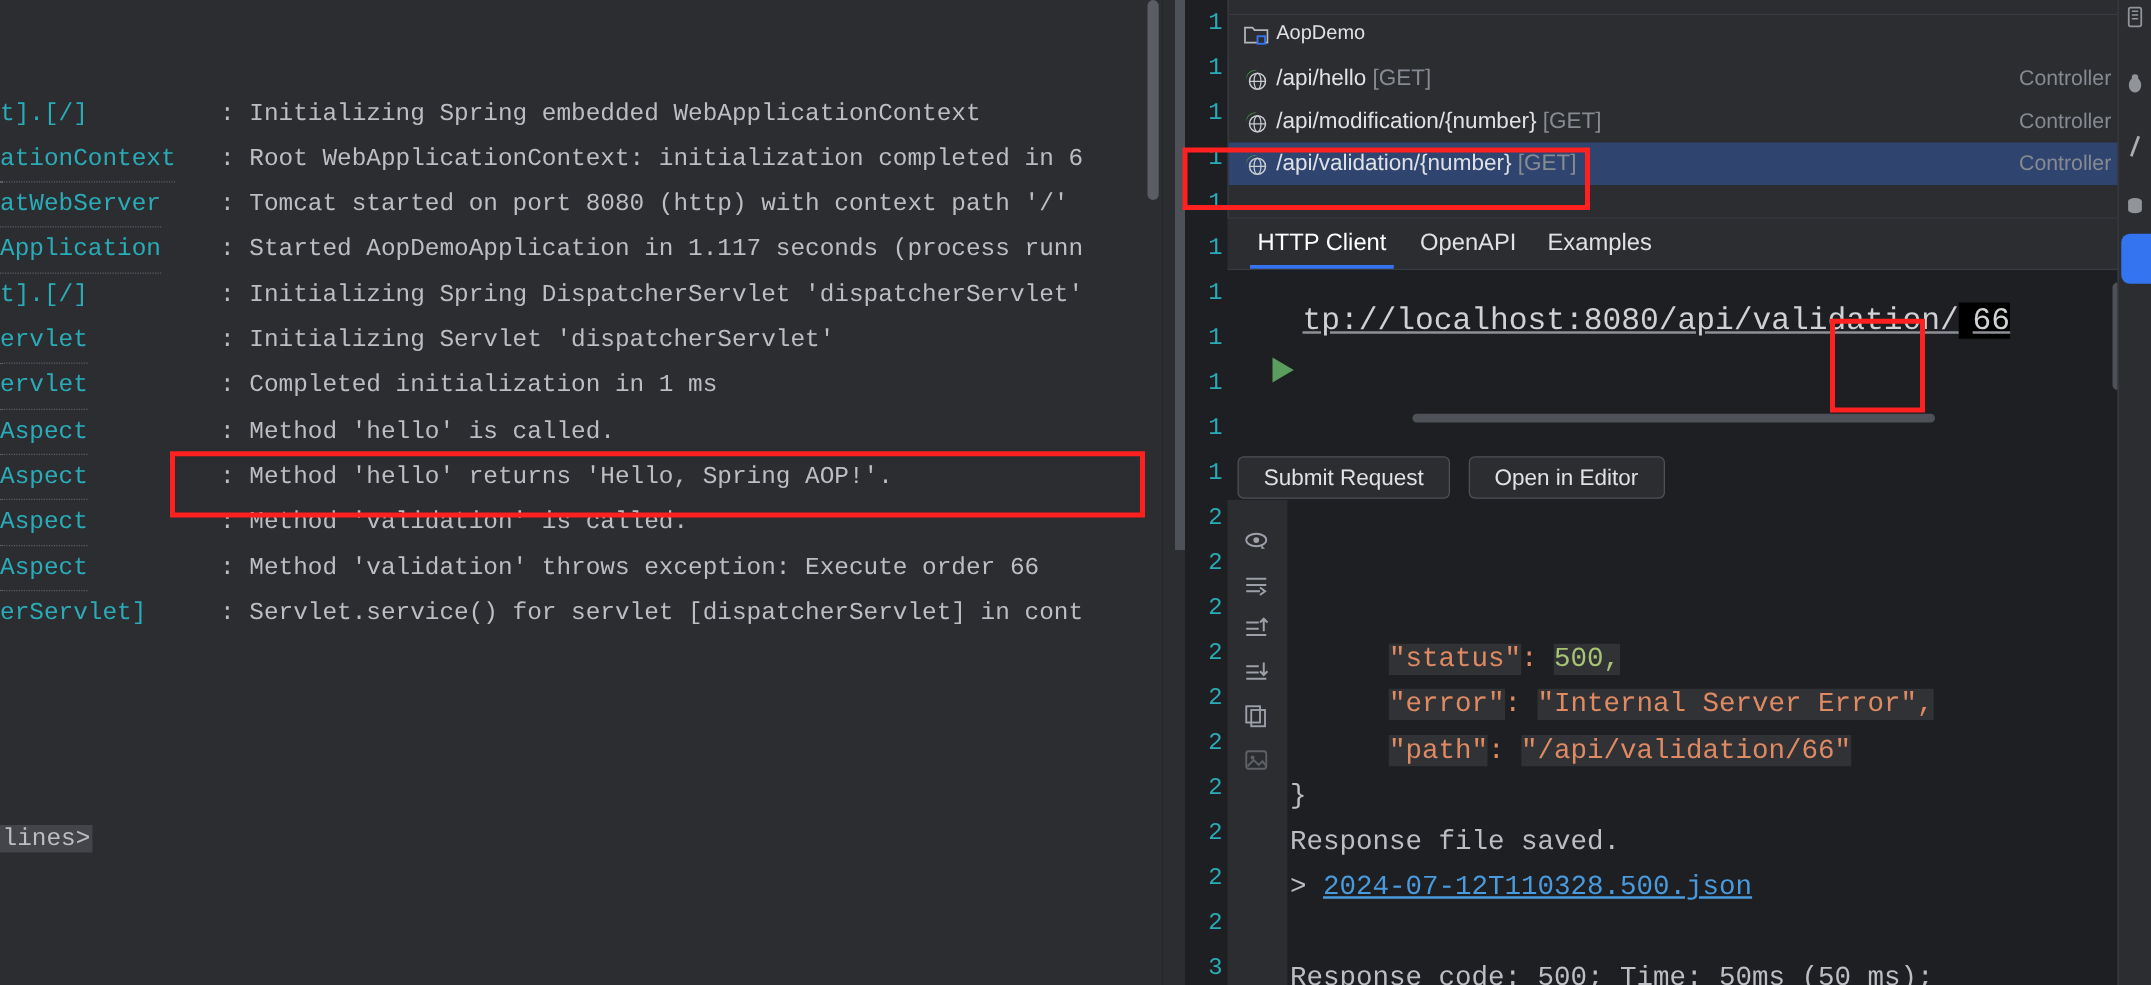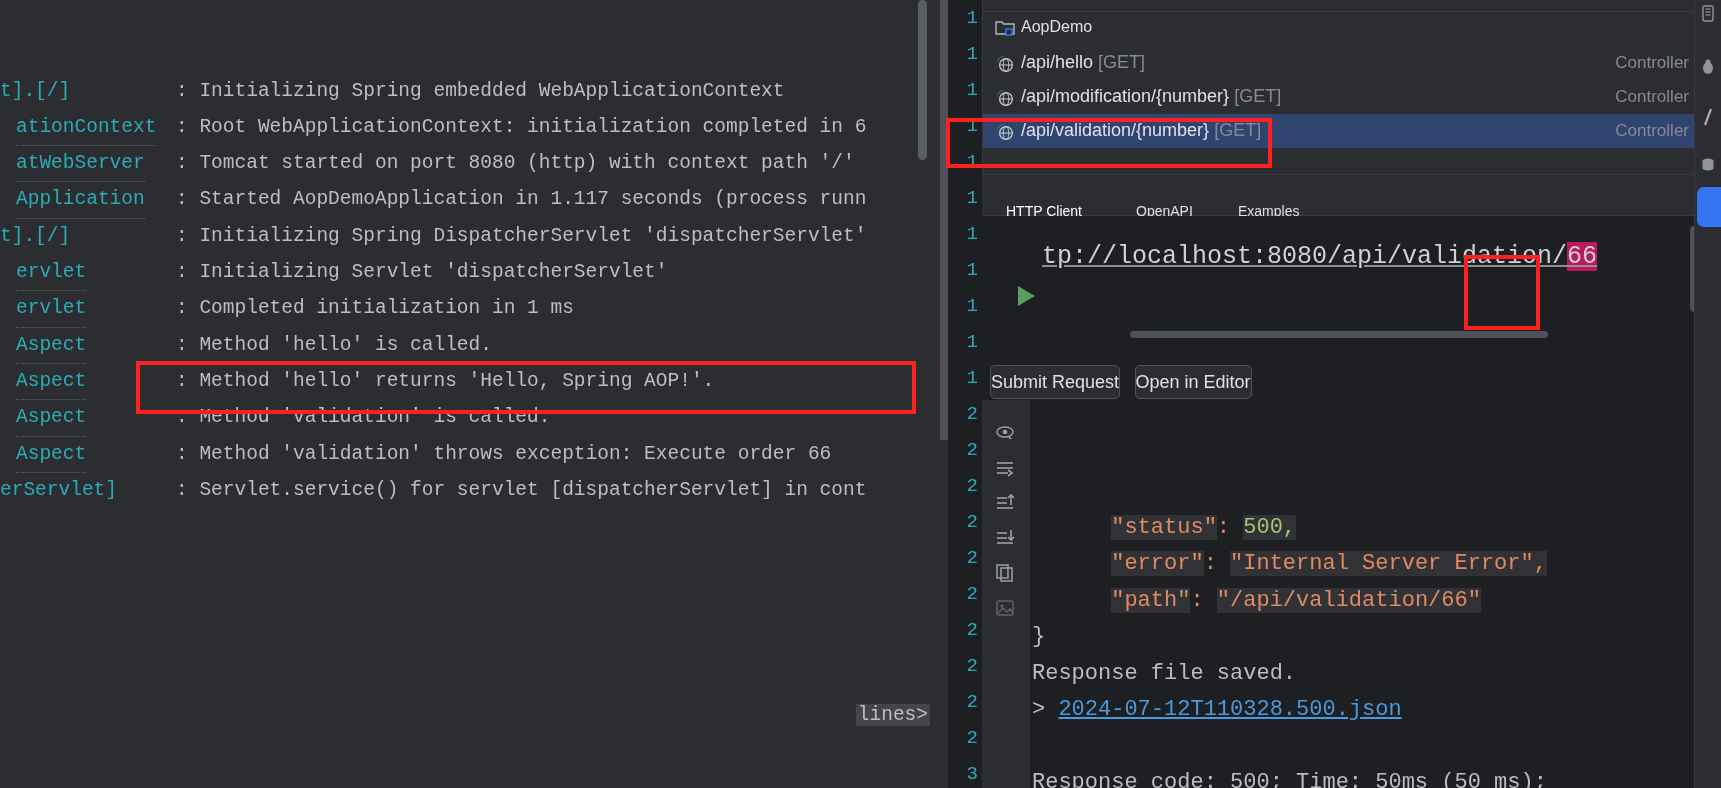--- a/index.html
+++ b/index.html
@@ -5,21 +5,21 @@
   html,body{margin:0;padding:0;background:#2b2d30;}
   body{width:1721px;height:788px;overflow:hidden;font-family:"Liberation Sans",sans-serif;}
   #root{position:relative;width:1721px;height:788px;background:#1e1f22;}
 
   
   .console{position:absolute;left:0;top:0;width:930px;height:788px;background:#2b2d30;
            font-family:"Liberation Mono","DejaVu Sans Mono",monospace;font-size:19.5px;
            line-height:36.3px;color:#bcbec4;overflow:hidden;white-space:pre;}
   .cline{height:36.3px;position:relative;}
   .clogger{position:absolute;left:0;top:0;color:#2aacb8;}
-  .clogger.dotted{border-bottom:1px dotted #5a5d63;margin-left:16px;}
+  .clogger.dotted{border-bottom:1px dotted #5a5d63;}
   .cmsg{position:absolute;left:176px;top:0;color:#bcbec4;}
   .console-scrollbar{position:absolute;right:3px;top:0px;width:9px;height:160px;
            background:#5a5d63;border-radius:5px;}
   .folded{background:#43454a;color:#bcbec4;padding:0 2px;}
 
   
   .redbox{position:absolute;border:4px solid #ff2020;box-sizing:border-box;pointer-events:none;}
 
   
   .rightpanel{position:absolute;left:930px;top:0;width:791px;height:788px;background:#1e1f22;}
@@ -43,40 +43,40 @@
   .ep.sel{background:#2f4570;}
   .ep .path{position:absolute;left:38px;top:6px;font-size:18px;color:#dfe1e5;}
   .ep .path .verb{color:#868a91;}
   .ep .kind{position:absolute;right:12px;top:7px;font-size:17px;color:#868a91;}
   .globe{position:absolute;left:12px;top:8px;width:19px;height:19px;}
   .foldericon{position:absolute;left:12px;top:7px;width:20px;height:18px;}
 
   
   .tabbar{position:absolute;left:52px;top:175px;width:720px;height:40px;background:#2b2d30;
           border-bottom:1px solid #393b40;}
-  .tab{position:absolute;top:16px;height:40px;line-height:40px;font-size:14px;color:#dfe1e5;
+  .tab{position:absolute;top:0;height:40px;line-height:40px;font-size:19px;color:#dfe1e5;
        padding:0 6px;}
   .tab.active{color:#ffffff;box-shadow:inset 0 -3px 0 0 #3574f0;}
 
   
   .reqarea{position:absolute;left:52px;top:216px;width:720px;height:144px;background:#1e1f22;}
   .runicon{position:absolute;left:20px;top:38px;width:0;height:0;
            border-left:17px solid #599e5e;border-top:10px solid transparent;
            border-bottom:10px solid transparent;}
   .runicon-wrap{position:absolute;left:16px;top:32px;width:30px;height:30px;}
   .urlline{position:absolute;left:60px;top:26px;font-family:"Liberation Mono","DejaVu Sans Mono",monospace;
            font-size:25px;color:#cfd1d4;white-space:pre;text-decoration:underline;
            text-decoration-color:#8d9096;}
-  .urlsel{background:#be185d;}
+  .urlsel{background:#000000;padding-left:11px;}
   .hscroll{position:absolute;left:148px;top:115px;width:418px;height:7px;background:#4e5157;border-radius:4px;}
   .vscroll-req{position:absolute;right:4px;top:10px;width:8px;height:86px;background:#4e5157;border-radius:4px;}
 
   
   .btnrow{position:absolute;left:60px;top:365px;}
-  .btn{display:inline-block;height:32px;line-height:32px;padding:0 0;margin-right:10px;
+  .btn{display:inline-block;height:32px;line-height:32px;padding:0 20px;margin-right:10px;
        background:#2b2d30;border:1px solid #4e5157;border-radius:5px;color:#dfe1e5;font-size:18px;}
 
   
   .respwrap{position:absolute;left:52px;top:400px;width:739px;height:388px;background:#1e1f22;
             font-family:"Liberation Mono","DejaVu Sans Mono",monospace;font-size:22px;
             line-height:36.5px;white-space:pre;}
   .rline{height:36.5px;position:relative;padding-left:50px;}
   .toolstrip{position:absolute;left:0;top:0;width:48px;height:388px;background:#2b2d30;}
   .toolstrip .ti{position:absolute;left:12px;width:22px;height:22px;}
   .jkey2{color:#e08a63;}
@@ -93,21 +93,21 @@
   .railbtn{position:absolute;left:2px;top:187px;width:26px;height:40px;background:#3574f0;
            border-radius:7px 0 0 7px;}
 </style>
 </head>
 <body>
 
 <div id="root">
 
   <div class="console">
     <div id="console-lines"><div class="cline"><span class="clogger">t].[/]</span><span class="cmsg">: Initializing Spring embedded WebApplicationContext</span></div><div class="cline"><span class="clogger dotted">ationContext</span><span class="cmsg">: Root WebApplicationContext: initialization completed in 6</span></div><div class="cline"><span class="clogger dotted">atWebServer</span><span class="cmsg">: Tomcat started on port 8080 (http) with context path '/'</span></div><div class="cline"><span class="clogger dotted">Application</span><span class="cmsg">: Started AopDemoApplication in 1.117 seconds (process runn</span></div><div class="cline"><span class="clogger">t].[/]</span><span class="cmsg">: Initializing Spring DispatcherServlet 'dispatcherServlet'</span></div><div class="cline"><span class="clogger dotted">ervlet</span><span class="cmsg">: Initializing Servlet 'dispatcherServlet'</span></div><div class="cline"><span class="clogger dotted">ervlet</span><span class="cmsg">: Completed initialization in 1 ms</span></div><div class="cline"><span class="clogger dotted">Aspect</span><span class="cmsg">: Method 'hello' is called.</span></div><div class="cline"><span class="clogger dotted">Aspect</span><span class="cmsg">: Method 'hello' returns 'Hello, Spring AOP!'.</span></div><div class="cline"><span class="clogger dotted">Aspect</span><span class="cmsg">: Method 'validation' is called.</span></div><div class="cline"><span class="clogger dotted">Aspect</span><span class="cmsg">: Method 'validation' throws exception: Execute order 66</span></div><div class="cline"><span class="clogger">erServlet]</span><span class="cmsg">: Servlet.service() for servlet [dispatcherServlet] in cont</span></div></div>
-    <div id="console-fold" style="height: 72px;"><div class="cline" style="margin-top: 116px; text-align: right;"><span class="folded">lines&gt;</span></div></div>
+    <div id="console-fold" style="height: 72px;"><div class="cline" style="margin-top: 72px;"><span class="folded">lines&gt;</span></div></div>
     
     <div class="console-scrollbar"></div>
   </div>
 
   <div class="redbox" style="left:136px;top:361px;width:780px;height:53px;"></div>
 
   <div class="rightpanel">
 
     <div class="editorbg"></div>
     <div class="editorbg2"></div>

